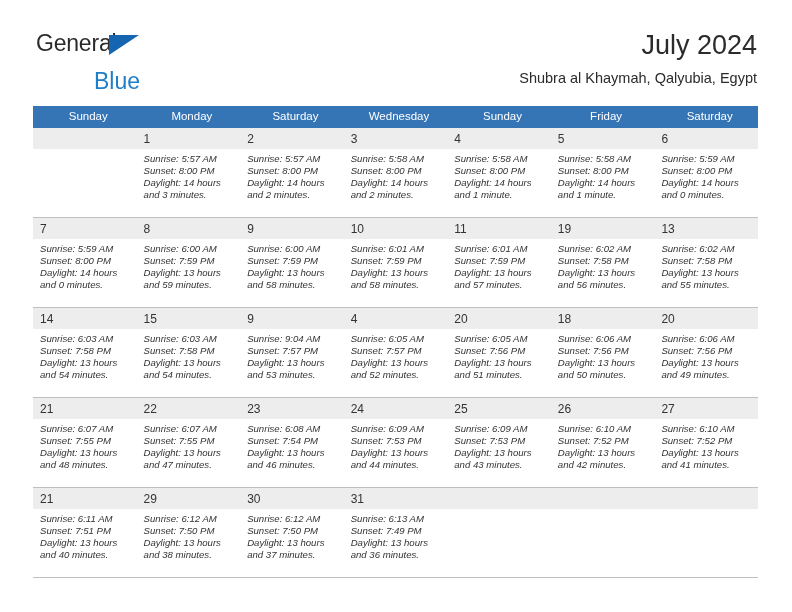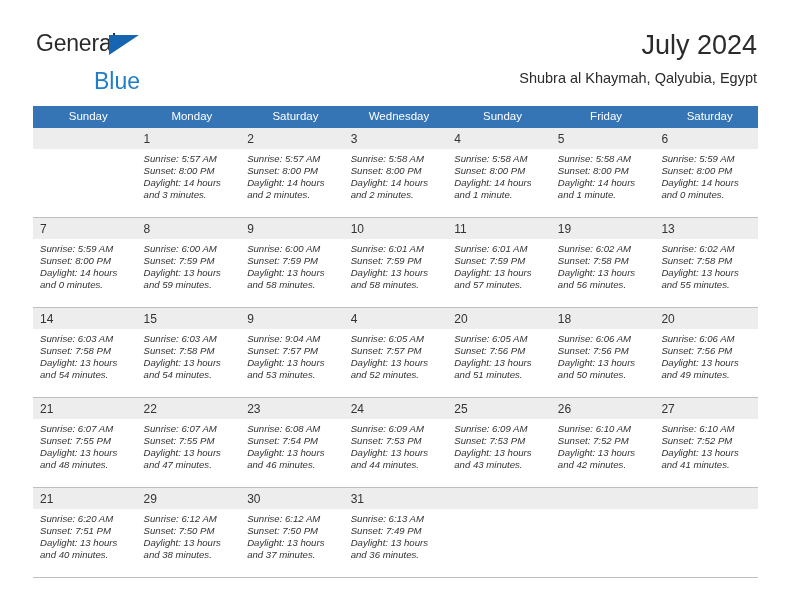--- a/index.html
+++ b/index.html
@@ -419,21 +419,21 @@
 Sunset: 7:52 PM
 Daylight: 13 hours
 and 41 minutes.</div>
             </div>
           </td>
         </tr>
         <tr>
           <td>
             <div class="cell-inner band-shaded">
               <div class="daynum">21</div>
-              <div class="detail">Sunrise: 6:20 AM
+              <div class="detail">Sunrise: 6:11 AM
 Sunset: 7:51 PM
 Daylight: 13 hours
 and 40 minutes.</div>
             </div>
           </td>
           <td>
             <div class="cell-inner band-shaded">
               <div class="daynum">29</div>
               <div class="detail">Sunrise: 6:12 AM
 Sunset: 7:50 PM

